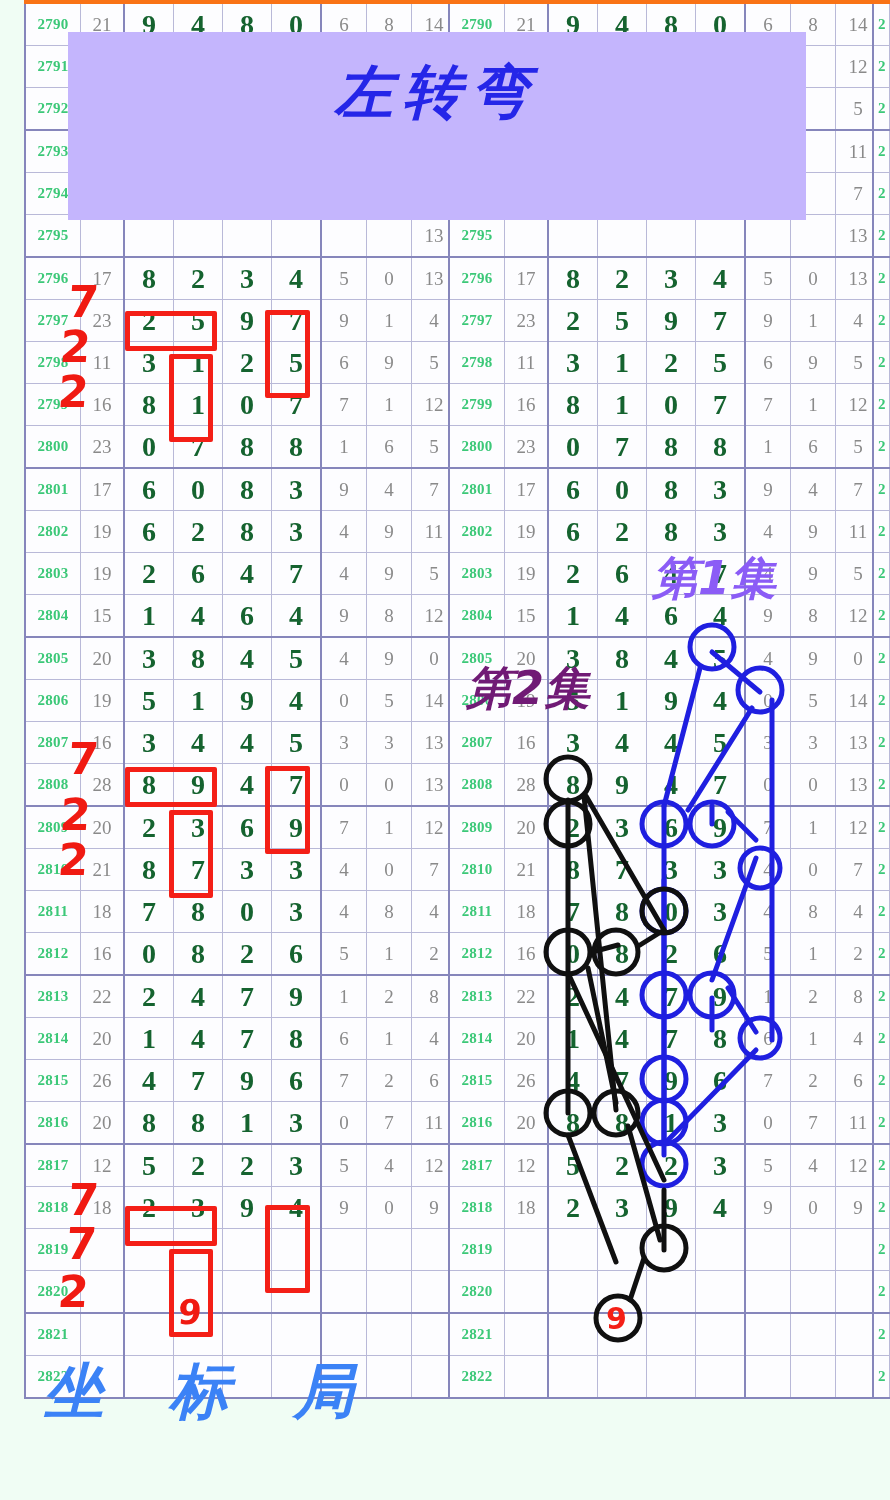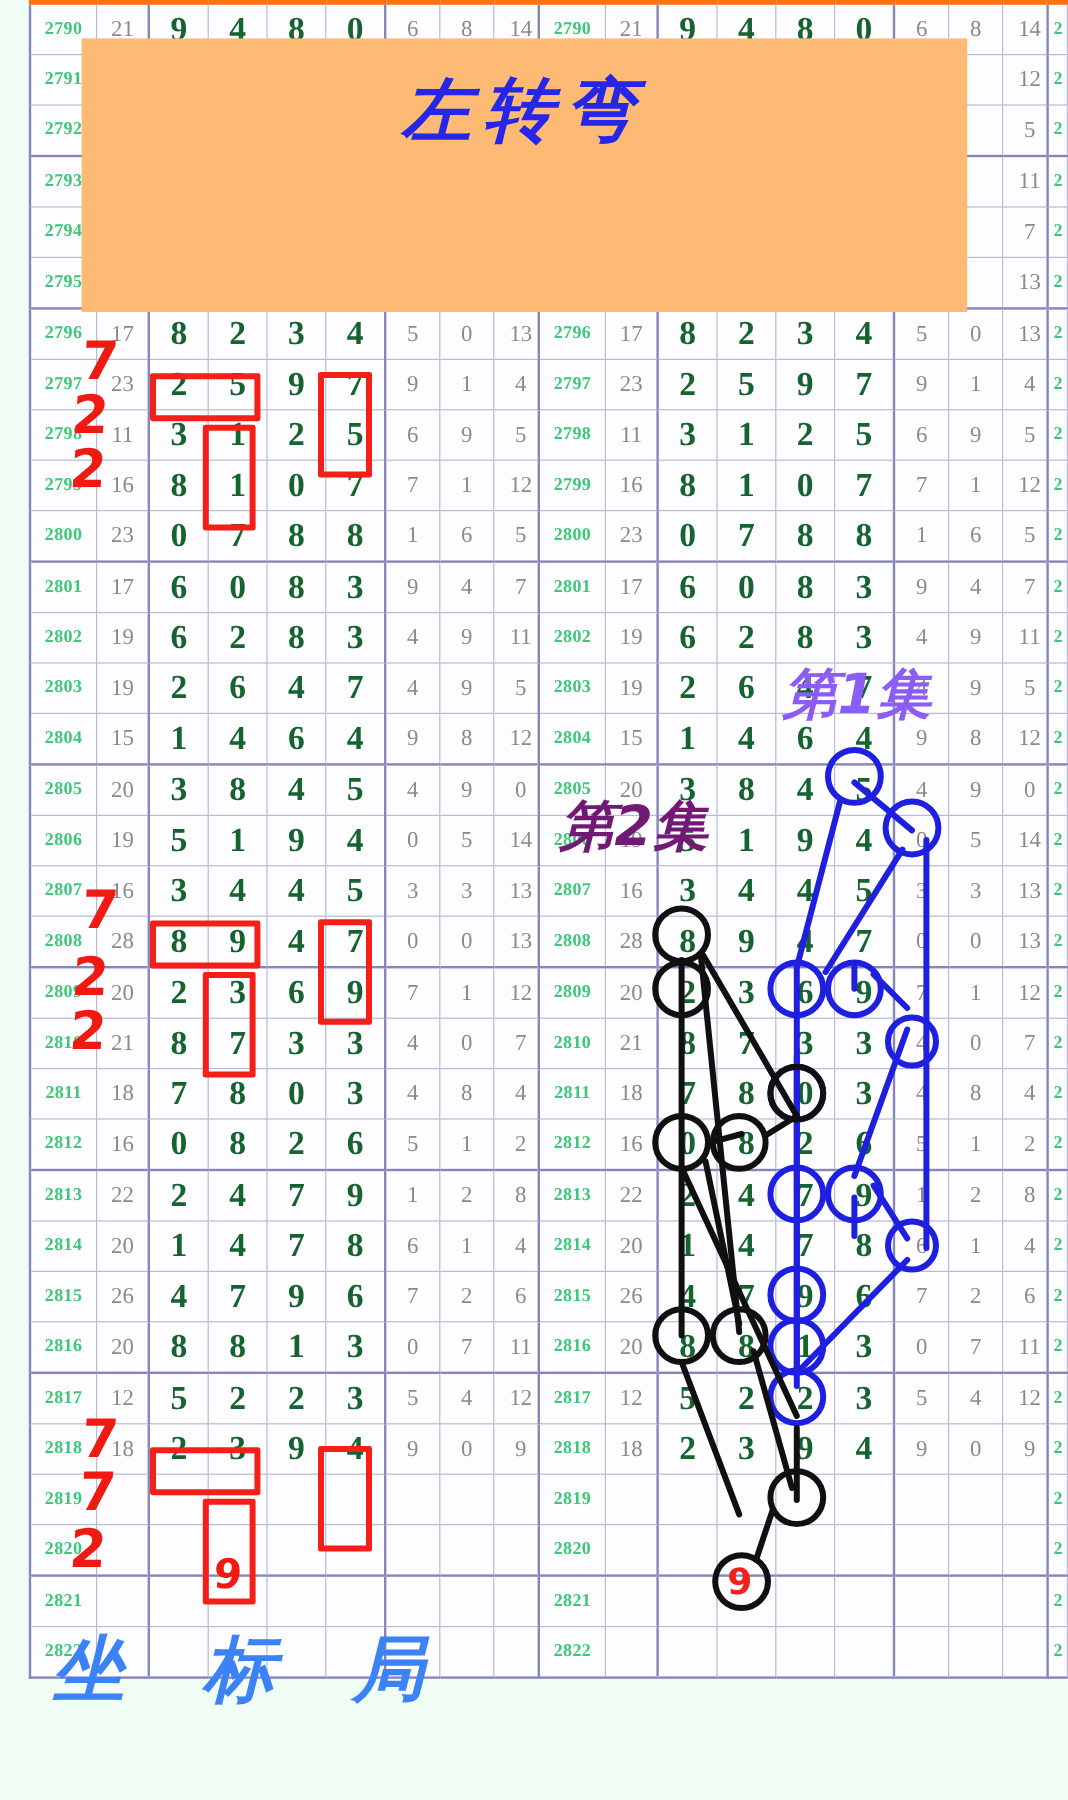--- a/index.html
+++ b/index.html
@@ -38,22 +38,22 @@
   .lot-table td.c-s1{border-left:2px solid #8686bb;}
   .lot-table td.c-s3{border-right:2px solid #8686bb;}
 
   .c-idx{width:54px;color:#3cc878;font-size:15px;font-weight:bold;letter-spacing:.3px;}
   .c-sum{width:42px;color:#8a8a8a;font-size:19px;}
   .c-dig{width:48px;color:#15632f;font-size:28px;font-weight:bold;}
   .c-sml{width:44px;color:#8a8a8a;font-size:19px;}
 
   
   #red-banner{
-    position:absolute;left:68px;top:32px;width:738px;height:228px;
-    background:#fdba74;
+    position:absolute;left:68px;top:32px;width:738px;height:188px;
+    background:#c4b5fd;
     z-index:40;
   }
   #red-banner .bn-line{
     position:absolute;left:0;width:100%;
     text-align:center;
     color:#2526e8;
     font-family:"DejaVu Sans", sans-serif;
     font-style:italic;
     font-weight:bold;
     font-size:58px;

